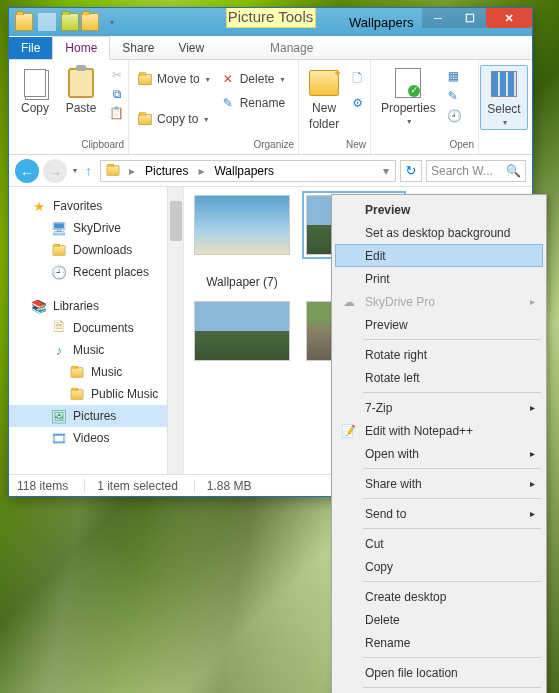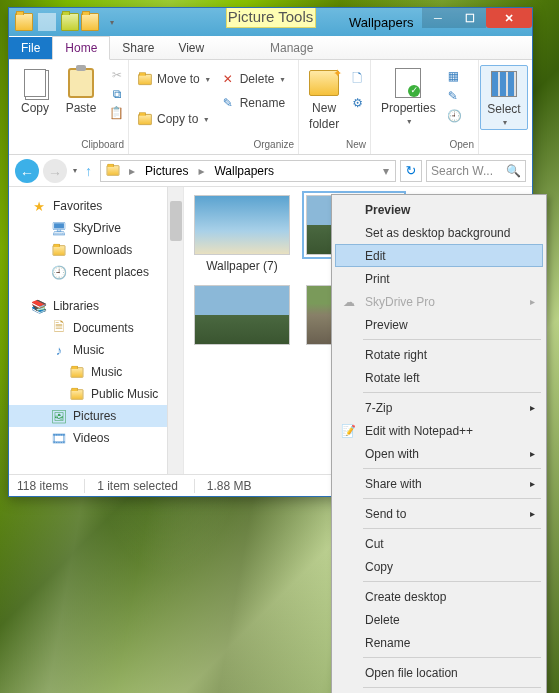--- a/index.html
+++ b/index.html
@@ -47,21 +47,21 @@
 .tree{width:175px;border-right:1px solid #e8e8e8;overflow:hidden;padding:6px 0;position:relative}
 .tree-scroll{position:absolute;right:0;top:0;width:16px;height:100%;background:#f0f0f0;border-left:1px solid #e0e0e0}
 .tree-scroll::before{content:"";position:absolute;top:14px;left:2px;width:12px;height:40px;background:#c8c8c8;border-radius:2px}
 .tree-item{display:flex;align-items:center;gap:6px;padding:3px 8px 3px 22px;font-size:12px;color:#333}
 .tree-item.indent{padding-left:42px}
 .tree-item.selected{background:#cde6fb}
 .tree-hdr{padding-left:22px;margin-top:2px}
 .tree-sep{height:10px}
 .tico{width:16px;height:16px;display:inline-flex;align-items:center;justify-content:center;font-size:13px}
 .content{flex:1;padding:8px;display:flex;flex-wrap:wrap;gap:12px;align-content:flex-start}
-.thumb{width:100px;display:flex;flex-direction:column;align-items:center;gap:4px}
+.thumb{width:100px;display:flex;flex-direction:column;align-items:center;gap:20px}
 .thumb-img{width:96px;height:60px;border:1px solid #ccc;background:#888}
 .thumb.sel .thumb-img{outline:2px solid #7bb6e8;outline-offset:2px}
 .thumb-label{font-size:12px;color:#333;text-align:center}
 .sky{background:linear-gradient(#5ba3d0,#a8d0e8 60%,#e8e0c0)}
 .mtn{background:linear-gradient(#8bb8d8 50%,#4a6840 50%,#3a5530)}
 .lake{background:linear-gradient(#7ab0d0 40%,#b8d8a0 55%,#6890b0)}
 .canyon{background:linear-gradient(#7a9a5a 30%,#888068 50%,#6a6050)}
 .status{height:22px;border-top:1px solid #e0e0e0;display:flex;align-items:center;padding:0 8px;gap:12px;font-size:11px;color:#555;background:#fff}
 .status span{border-right:1px solid #e0e0e0;padding-right:16px}
 .status span:last-child{border:none}

